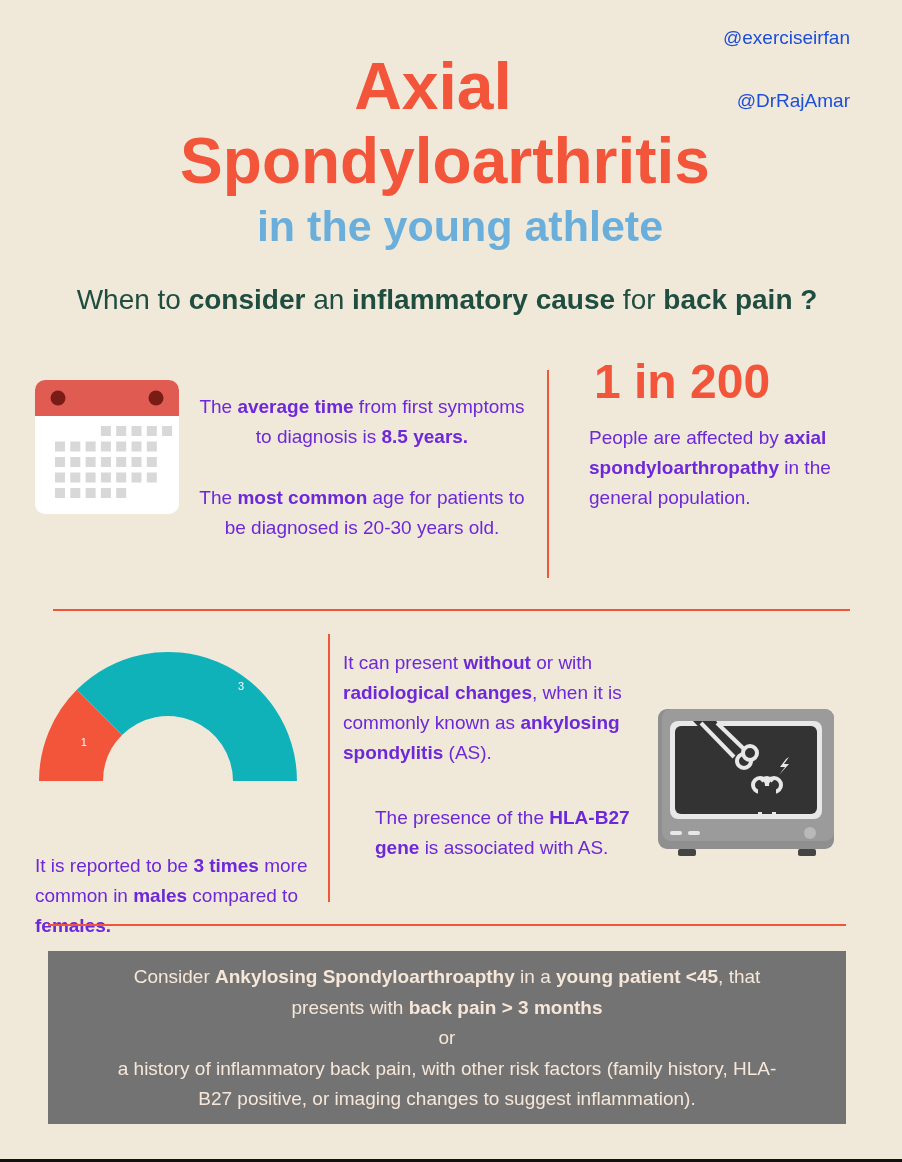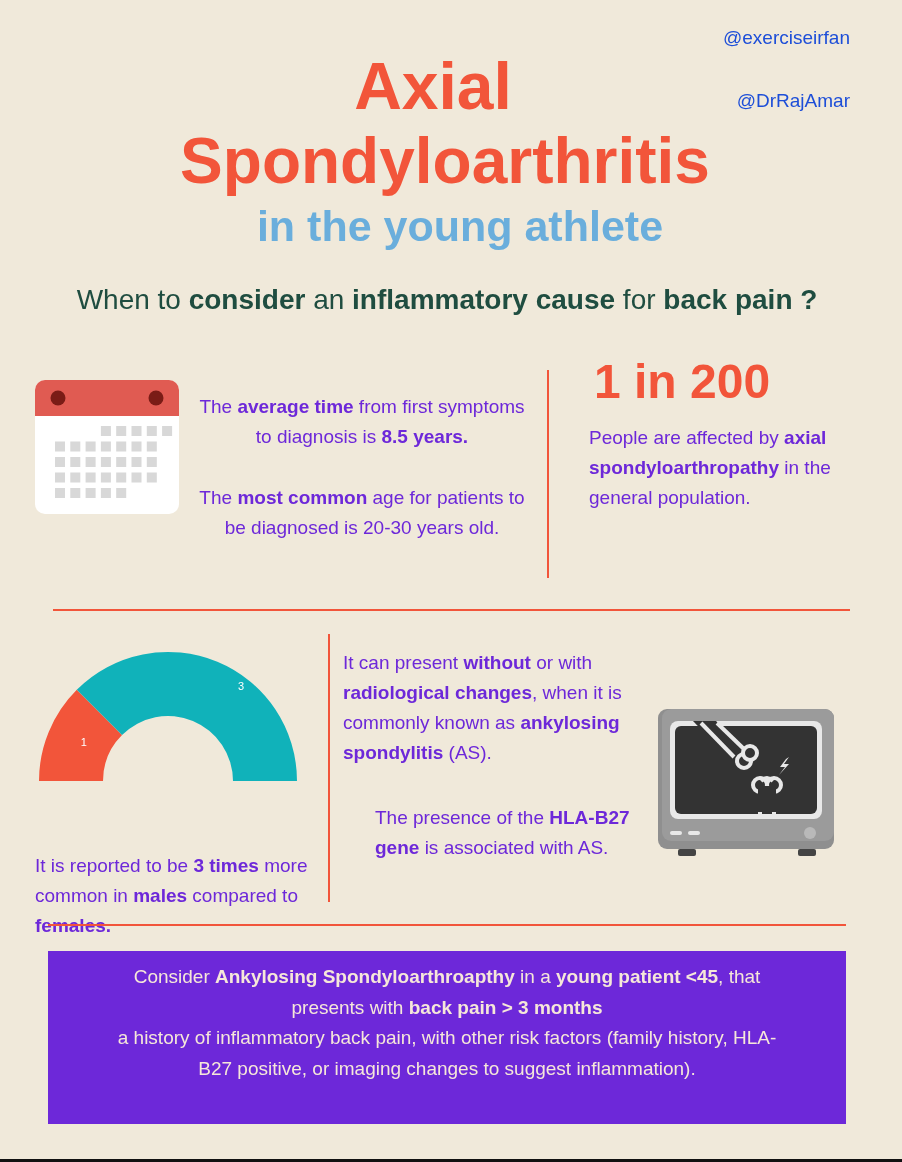--- a/index.html
+++ b/index.html
@@ -8,21 +8,21 @@
   b{font-weight:bold;}
   .handle{right:52px;font-size:19px;color:#1d4ed8;text-align:center;}
   .title{left:0;width:902px;text-align:center;color:#f2553a;font-weight:bold;}
   .subtitle{left:0;width:920px;text-align:center;color:#6aaedc;font-weight:bold;font-size:43px;}
   .question{left:0;width:894px;text-align:center;font-size:28px;color:#1f4d40;}
   .p{font-size:19px;line-height:30px;color:#6d28d9;}
   .c{text-align:center;}
   .vline{background:#f2553a;width:2px;}
   .hline{background:#f2553a;height:2px;}
   .bignum{font-size:48px;font-weight:bold;color:#f2553a;}
-  .callout{left:48px;top:951px;width:798px;height:173px;background:#6d28d9;color:#f6e7d9;text-align:center;font-size:19px;line-height:30.5px;padding-top:11px;box-sizing:border-box;}
+  .callout{left:48px;top:951px;width:798px;height:173px;background:#737373;color:#f6e7d9;text-align:center;font-size:19px;line-height:30.5px;padding-top:11px;box-sizing:border-box;}
   .bottombar{left:0;top:1159px;width:902px;height:3px;background:#111;}
 </style>
 </head>
 <body>
 
 <div class="abs handle" style="top:27px;">@exerciseirfan</div>
 <div class="abs handle" style="top:55px;margin-top:35px;">@DrRajAmar</div>
 
 <div class="abs title" style="top:48px;font-size:66px;left:-18px;">Axial</div>
 <div class="abs title" style="top:124px;font-size:64px;left:-6px;">Spondyloarthritis</div>
@@ -139,16 +139,17 @@
     <circle cx="152" cy="124" r="6" fill="#b9b9b9"></circle>
     <rect x="20" y="140" width="18" height="7" rx="2" fill="#444"></rect>
     <rect x="140" y="140" width="18" height="7" rx="2" fill="#444"></rect>
   </svg>
 </div>
 
 <div class="abs hline" style="left:48px;top:924px;width:798px;"></div>
 
 <div class="abs callout">
   <div style="padding:0 70px;"><span><span>Consider </span><b>Ankylosing Spondyloarthroapthy</b><span> in a </span><b>young patient &lt;45</b><span>, that presents with </span><b>back pain &gt; 3 months</b></span></div>
+  <div>or</div>
   <div style="padding:0 56px;">a history of inflammatory back pain, with other risk factors (family history, HLA-B27 positive, or imaging changes to suggest inflammation).</div>
 </div>
 
 <div class="abs bottombar"></div>
 
 </body></html>

